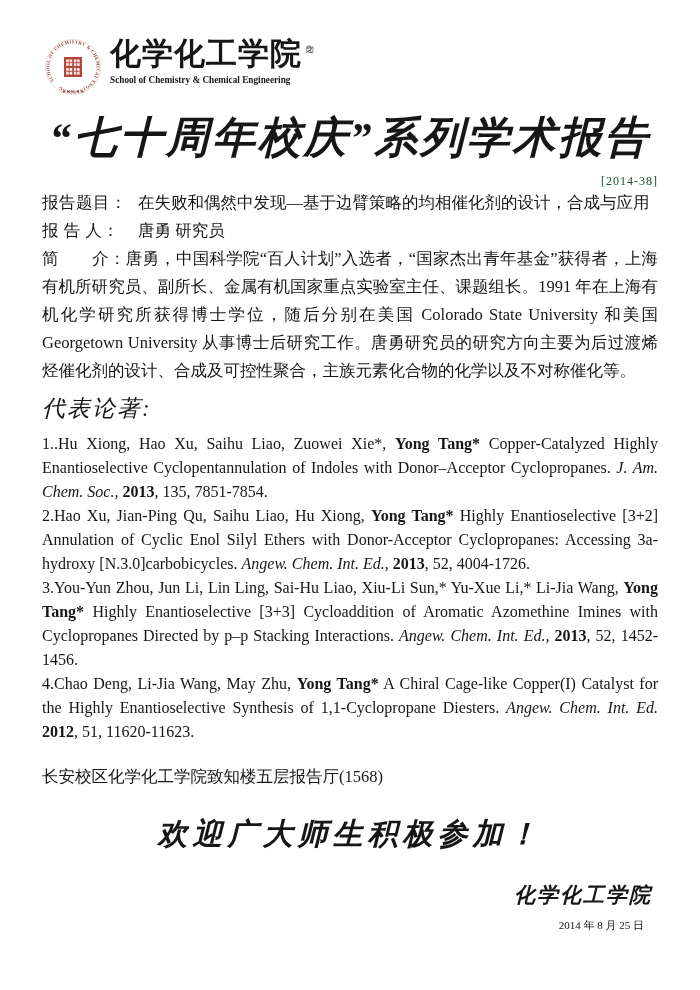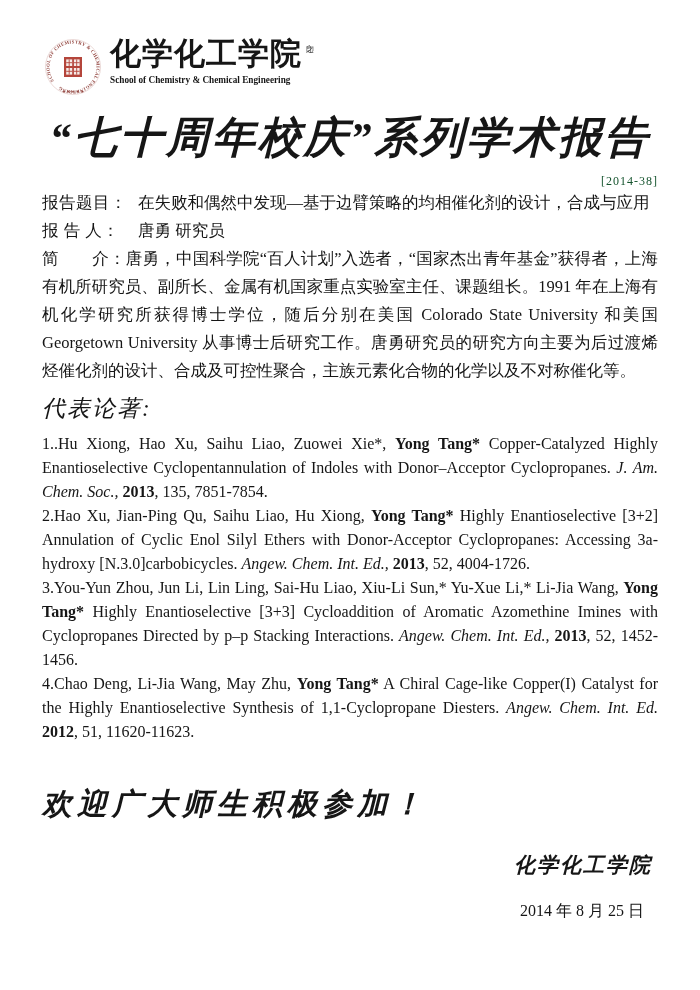--- a/index.html
+++ b/index.html
@@ -47,27 +47,27 @@
   .pubs-label { font-family:cursive,serif; font-style:italic; font-size:23px; margin:8px 0 8px 0; letter-spacing:2px; }
   .ref { font-size:16px; line-height:24px; text-align:justify; }
   .ref .b { font-weight:bold; }
   .ref .i { font-style:italic; }
 
   
   .schedule { margin-top:18px; font-size:16.5px; line-height:30px; }
 
   
   .welcome {
-    margin-top:22px;
+    text-align:center; margin-top:22px;
     font-size:30px; font-weight:bold; letter-spacing:5px;
     font-family:cursive,serif; font-style:italic;
   }
   .sign-block { margin-top:26px; text-align:right; padding-right:6px; }
   .sign-name { font-size:21px; font-weight:bold; letter-spacing:2px; font-family:cursive,serif; font-style:italic; }
-  .sign-date { font-size:16px; margin-top:22px; padding-right:8px; }
+  .sign-date { font-size:11px; margin-top:9px; padding-right:8px; }
 </style>
 </head>
 <body>
 
 <div class="page">
 
   <div class="header">
     <div class="seal-wrap">
       <svg width="62" height="66" viewBox="0 0 62 66">
         <defs>
@@ -128,20 +128,21 @@
     <div id="pub-list">
         <p class="ref"><span>1..Hu Xiong, Hao Xu, Saihu Liao, Zuowei Xie*, </span><span class="b">Yong Tang*</span><span> Copper-Catalyzed Highly Enantioselective Cyclopentannulation of Indoles with Donor–Acceptor Cyclopropanes. </span><span class="i">J. Am. Chem. Soc.,</span><span> </span><span class="b">2013</span><span>, 135, 7851-7854.</span></p>
         <p class="ref"><span>2.Hao Xu, Jian-Ping Qu, Saihu Liao, Hu Xiong, </span><span class="b">Yong Tang*</span><span> Highly Enantioselective [3+2] Annulation of Cyclic Enol Silyl Ethers with Donor-Acceptor Cyclopropanes: Accessing 3a-hydroxy [N.3.0]carbobicycles. </span><span class="i">Angew. Chem. Int. Ed.,</span><span> </span><span class="b">2013</span><span>, 52, 4004-1726.</span></p>
         <p class="ref"><span>3.You-Yun Zhou, Jun Li, Lin Ling, Sai-Hu Liao, Xiu-Li Sun,* Yu-Xue Li,* Li-Jia Wang, </span><span class="b">Yong Tang*</span><span> Highly Enantioselective [3+3] Cycloaddition of Aromatic Azomethine Imines with Cyclopropanes Directed by p–p Stacking Interactions. </span><span class="i">Angew. Chem. Int. Ed.,</span><span> </span><span class="b">2013</span><span>, 52, 1452-1456.</span></p>
         <p class="ref"><span>4.Chao Deng, Li-Jia Wang, May Zhu, </span><span class="b">Yong Tang*</span><span> A Chiral Cage-like Copper(I) Catalyst for the Highly Enantioselective Synthesis of 1,1-Cyclopropane Diesters. </span><span class="i">Angew. Chem. Int. Ed.</span><span> </span><span class="b">2012</span><span>, 51, 11620-11623.</span></p>
       </div>
   </div>
 
   <div class="schedule">
     <div class="row">
+      <span class="value kai">长安校区化学化工学院致知楼五层报告厅(1568)</span>
     </div>
   </div>
 
   <div class="welcome">欢迎广大师生积极参加！</div>
 
   <div class="sign-block">
     <div class="sign-name">化学化工学院</div>
     <div class="sign-date">2014 年 8 月 25 日</div>
   </div>
 

